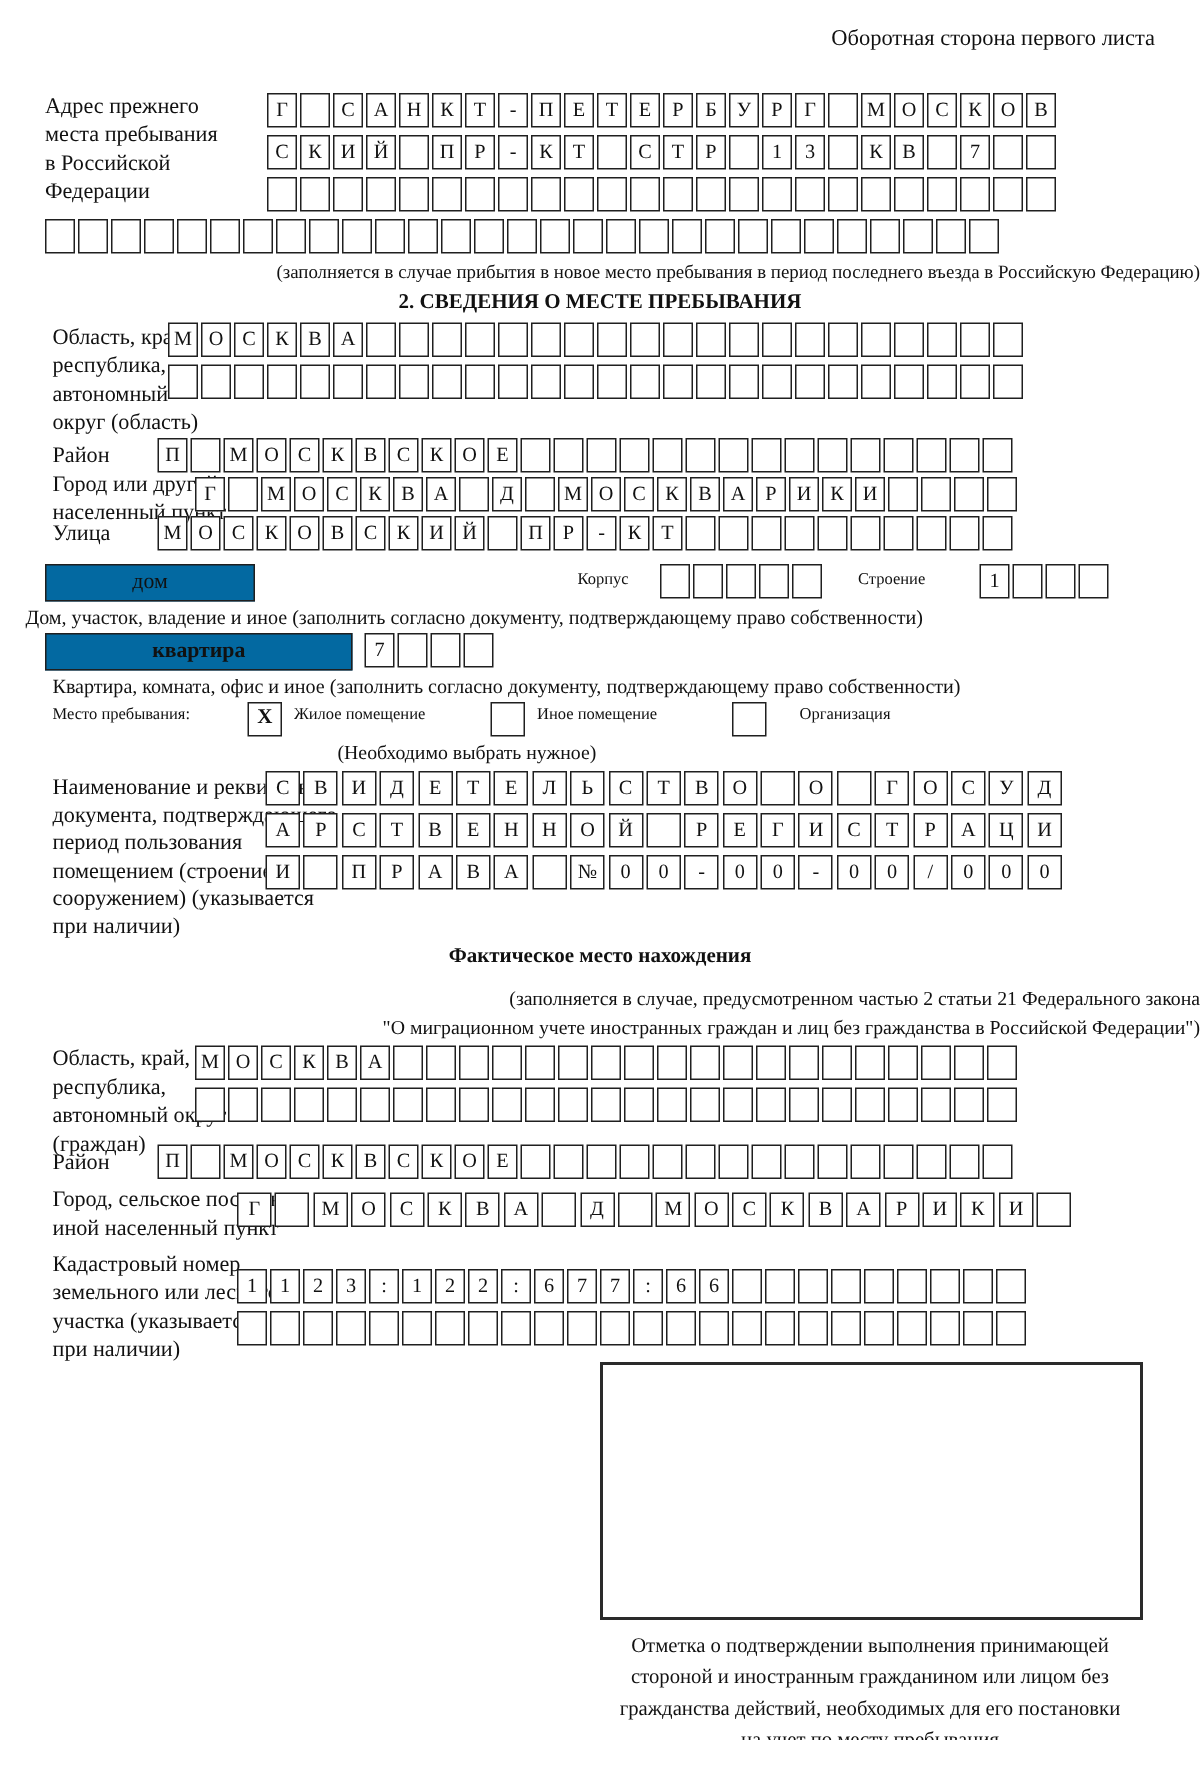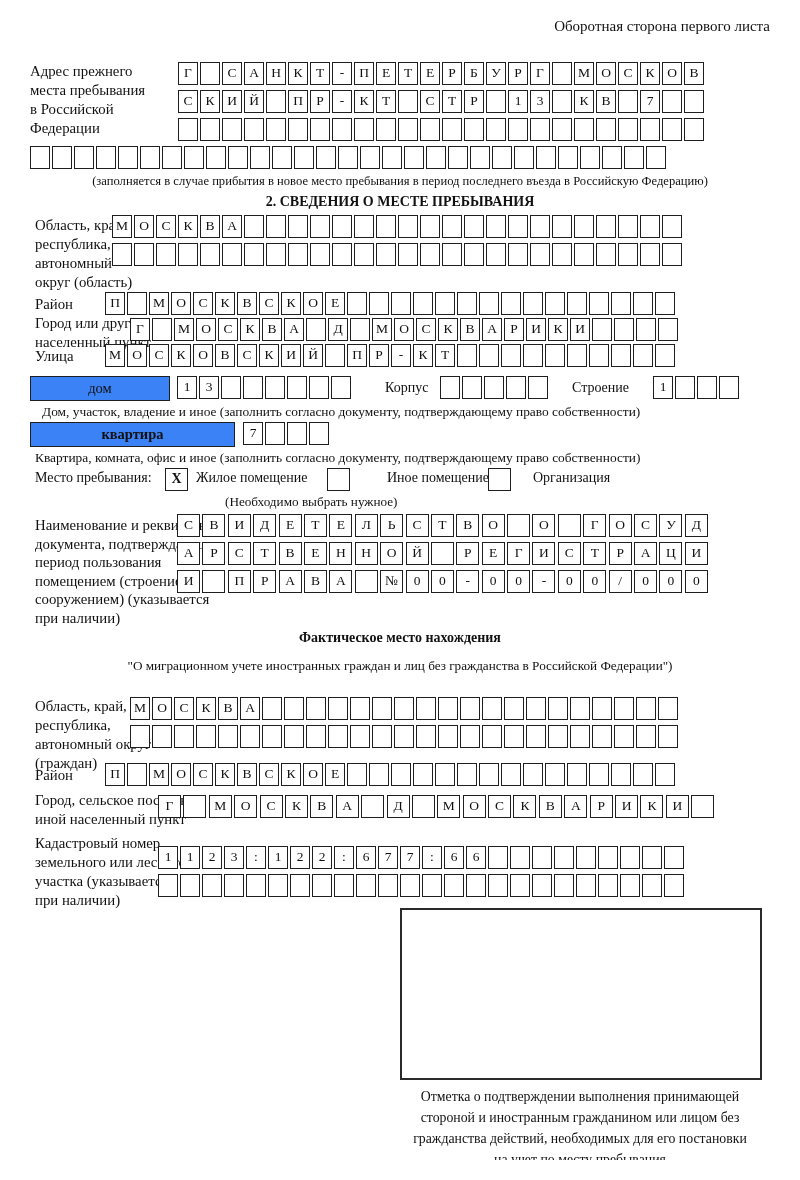--- a/index.html
+++ b/index.html
@@ -12,31 +12,31 @@
   .cells { position:absolute; white-space:nowrap; height:26px; }
   .cell {
     display:inline-block; width:20px; height:23px; border:1.5px solid #1f1f1f;
     margin-right:2px; text-align:center; font-size:13.5px; line-height:20px;
     vertical-align:top; background:#fff;
   }
   .cells.wide .cell { width:23px; margin-right:2.4px; }
   .label { position:absolute; font-size:14.8px; line-height:19px; }
   .label div { white-space:nowrap; }
   .note { position:absolute; font-size:12.6px; }
-  .center { text-align:center; }
+  .center { text-align:right; }
   .title { position:absolute; left:0; width:100%; text-align:center; font-weight:bold; font-size:14px; }
   .fieldbox {
     position:absolute; border:1.5px solid #1f1f1f; height:25px;
-    text-align:center; font-size:14.5px; line-height:22px; background:#3b82f6;
+    text-align:center; font-size:14.5px; line-height:22px; background:#0369a1;
   }
   .checkbox {
     position:absolute; width:23px; height:23px; border:1.5px solid #1f1f1f;
     text-align:center; font-size:14px; line-height:20px; background:#fff;
   }
-  .inline-label { position:absolute; font-size:14px; white-space:nowrap; }
+  .inline-label { position:absolute; font-size:11px; white-space:nowrap; }
   .bigbox { position:absolute; left:400px; top:908px; width:362px; height:172px; border:2px solid #2a2a2a; background:#fff; }
   .caption { position:absolute; left:345px; top:1086px; width:470px; text-align:center; font-size:13.8px; line-height:21px; }
 </style>
 </head>
 <body>
 
 <div class="page">
 
   <div class="abs" style="top:18px; right:30px; font-size:15px;">Оборотная сторона первого листа</div>
 
@@ -69,54 +69,54 @@
   <div class="label" style="left:35px; top:314px; width:120px;">
       <div>Город или другой</div>
       <div>населенный пункт</div>
     </div>
   <div class="cells" style="left:130px; top:318px;"><span class="cell">Г</span><span class="cell"></span><span class="cell">М</span><span class="cell">О</span><span class="cell">С</span><span class="cell">К</span><span class="cell">В</span><span class="cell">А</span><span class="cell"></span><span class="cell">Д</span><span class="cell"></span><span class="cell">М</span><span class="cell">О</span><span class="cell">С</span><span class="cell">К</span><span class="cell">В</span><span class="cell">А</span><span class="cell">Р</span><span class="cell">И</span><span class="cell">К</span><span class="cell">И</span><span class="cell"></span><span class="cell"></span><span class="cell"></span><span class="cell"></span></div>
 
   <div class="label" style="left:35px; top:347px;">Улица</div>
   <div class="cells" style="left:105px; top:344px;"><span class="cell">М</span><span class="cell">О</span><span class="cell">С</span><span class="cell">К</span><span class="cell">О</span><span class="cell">В</span><span class="cell">С</span><span class="cell">К</span><span class="cell">И</span><span class="cell">Й</span><span class="cell"></span><span class="cell">П</span><span class="cell">Р</span><span class="cell">-</span><span class="cell">К</span><span class="cell">Т</span><span class="cell"></span><span class="cell"></span><span class="cell"></span><span class="cell"></span><span class="cell"></span><span class="cell"></span><span class="cell"></span><span class="cell"></span><span class="cell"></span><span class="cell"></span></div>
 
   <div class="fieldbox" style="left:30px; top:376px; width:140px;">дом</div>
-  <div class="cells" style="left:177px; top:376px;"><span class="cell">1</span><span class="cell">3</span><span class="cell"></span><span class="cell"></span><span class="cell"></span><span class="cell"></span><span class="cell"></span><span class="cell"></span></div>
   <div class="inline-label" style="left:385px; top:380px;">Корпус</div>
   <div class="cells" style="left:440px; top:376px;"><span class="cell"></span><span class="cell"></span><span class="cell"></span><span class="cell"></span><span class="cell"></span></div>
   <div class="inline-label" style="left:572px; top:380px;">Строение</div>
   <div class="cells" style="left:653px; top:376px;"><span class="cell">1</span><span class="cell"></span><span class="cell"></span><span class="cell"></span></div>
-  <div class="note" style="left:42px; top:404px; font-size:13.4px;">Дом, участок, владение и иное (заполнить согласно документу, подтверждающему право собственности)</div>
+  <div class="note" style="left:17px; top:404px; font-size:13.4px;">Дом, участок, владение и иное (заполнить согласно документу, подтверждающему право собственности)</div>
 
   <div class="fieldbox" style="left:30px; top:422px; width:205px;font-weight:bold;">квартира</div>
   <div class="cells" style="left:243px; top:422px;"><span class="cell">7</span><span class="cell"></span><span class="cell"></span><span class="cell"></span></div>
   <div class="note" style="left:35px; top:450px; font-size:13.4px;">Квартира, комната, офис и иное (заполнить согласно документу, подтверждающему право собственности)</div>
 
   <div class="inline-label" style="left:35px; top:470px;">Место пребывания:</div>
   <div class="checkbox" style="left:165px; top:468px; font-weight:bold;">X</div>
   <div class="inline-label" style="left:196px; top:470px;">Жилое помещение</div>
   <div class="checkbox" style="left:327px; top:468px;"></div>
-  <div class="inline-label" style="left:358px; top:470px;margin-left:29px;">Иное помещение</div>
+  <div class="inline-label" style="left:358px; top:470px;">Иное помещение</div>
   <div class="checkbox" style="left:488px; top:468px;"></div>
   <div class="inline-label" style="left:533px; top:470px;">Организация</div>
   <div class="note" style="left:225px; top:494px; font-size:13.2px;">(Необходимо выбрать нужное)</div>
 
   <div class="label" style="left:35px; top:516px; width:200px; line-height:18.6px;">
       <div>Наименование и реквизиты</div>
       <div>документа, подтверждающего</div>
       <div>период пользования</div>
       <div>помещением (строением,</div>
       <div>сооружением) (указывается</div>
       <div>при наличии)</div>
     </div>
   <div class="cells wide" style="left:177px; top:514px;"><span class="cell">С</span><span class="cell">В</span><span class="cell">И</span><span class="cell">Д</span><span class="cell">Е</span><span class="cell">Т</span><span class="cell">Е</span><span class="cell">Л</span><span class="cell">Ь</span><span class="cell">С</span><span class="cell">Т</span><span class="cell">В</span><span class="cell">О</span><span class="cell"></span><span class="cell">О</span><span class="cell"></span><span class="cell">Г</span><span class="cell">О</span><span class="cell">С</span><span class="cell">У</span><span class="cell">Д</span></div>
   <div class="cells wide" style="left:177px; top:542px;"><span class="cell">А</span><span class="cell">Р</span><span class="cell">С</span><span class="cell">Т</span><span class="cell">В</span><span class="cell">Е</span><span class="cell">Н</span><span class="cell">Н</span><span class="cell">О</span><span class="cell">Й</span><span class="cell"></span><span class="cell">Р</span><span class="cell">Е</span><span class="cell">Г</span><span class="cell">И</span><span class="cell">С</span><span class="cell">Т</span><span class="cell">Р</span><span class="cell">А</span><span class="cell">Ц</span><span class="cell">И</span></div>
   <div class="cells wide" style="left:177px; top:570px;"><span class="cell">И</span><span class="cell"></span><span class="cell">П</span><span class="cell">Р</span><span class="cell">А</span><span class="cell">В</span><span class="cell">А</span><span class="cell"></span><span class="cell">№</span><span class="cell">0</span><span class="cell">0</span><span class="cell">-</span><span class="cell">0</span><span class="cell">0</span><span class="cell">-</span><span class="cell">0</span><span class="cell">0</span><span class="cell">/</span><span class="cell">0</span><span class="cell">0</span><span class="cell">0</span></div>
 
   <div class="title" style="top:630px;">Фактическое место нахождения</div>
   <div class="note center" style="left:0; top:656px; width:100%; font-size:13.2px; line-height:19px;">
+      <div>(заполняется в случае, предусмотренном частью 2 статьи 21 Федерального закона</div>
       <div>"О миграционном учете иностранных граждан и лиц без гражданства в Российской Федерации")</div>
     </div>
 
   <div class="label" style="left:35px; top:697px; width:130px;">
       <div>Область, край,</div>
       <div>республика,</div>
       <div>автономный округ</div>
       <div>(граждан)</div>
     </div>
   <div class="cells" style="left:130px; top:697px;"><span class="cell">М</span><span class="cell">О</span><span class="cell">С</span><span class="cell">К</span><span class="cell">В</span><span class="cell">А</span><span class="cell"></span><span class="cell"></span><span class="cell"></span><span class="cell"></span><span class="cell"></span><span class="cell"></span><span class="cell"></span><span class="cell"></span><span class="cell"></span><span class="cell"></span><span class="cell"></span><span class="cell"></span><span class="cell"></span><span class="cell"></span><span class="cell"></span><span class="cell"></span><span class="cell"></span><span class="cell"></span><span class="cell"></span></div>

